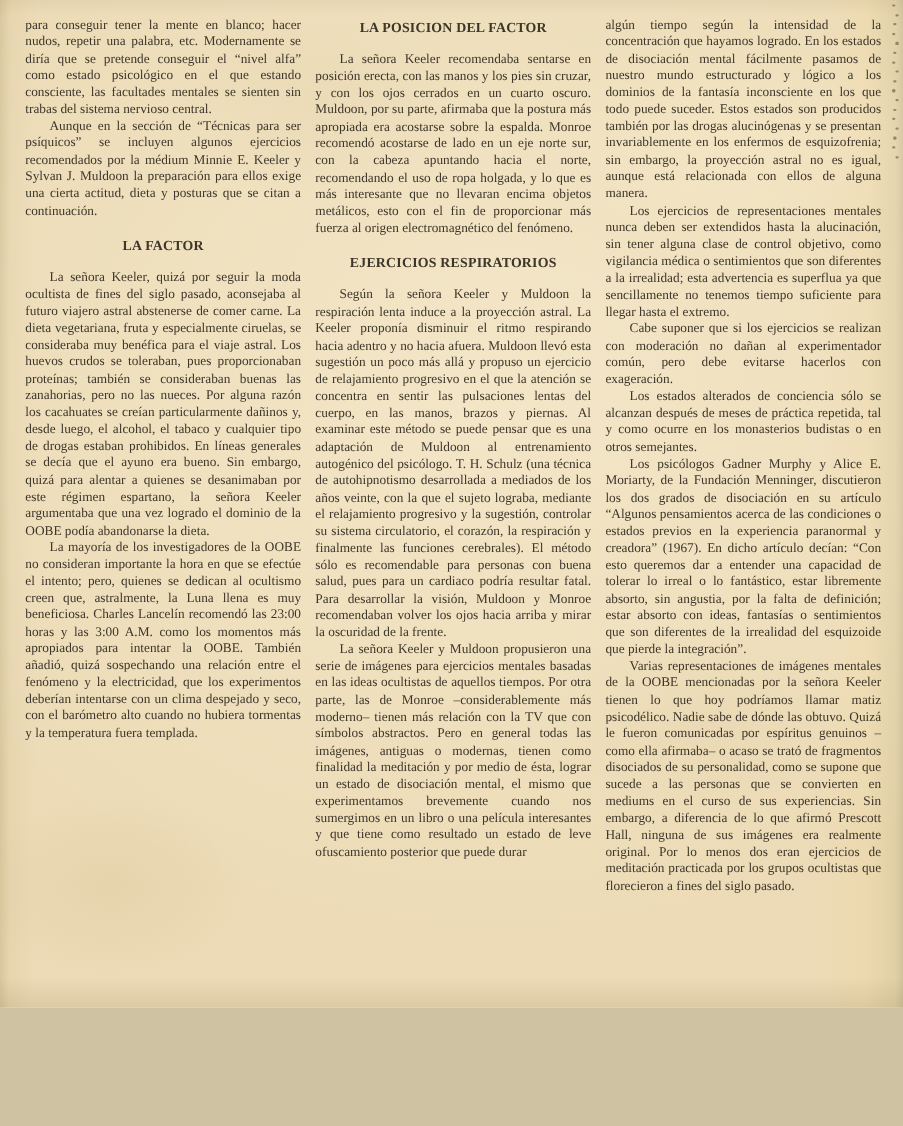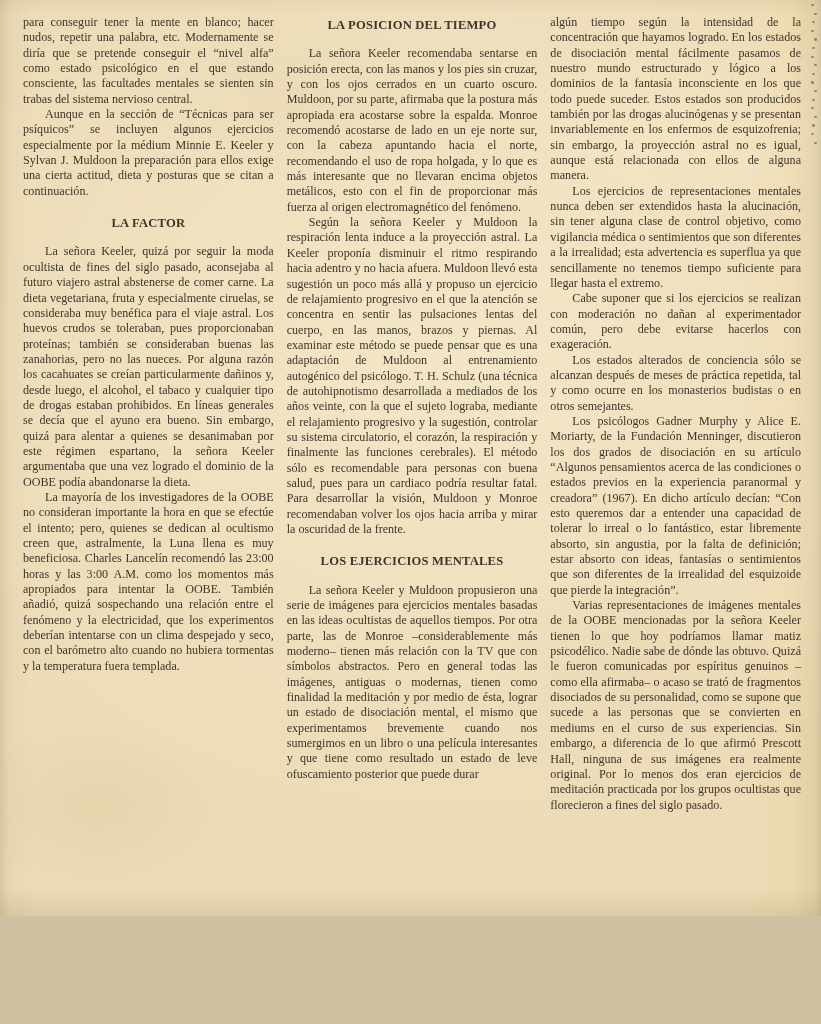--- a/index.html
+++ b/index.html
@@ -98,30 +98,30 @@
       <span class="dot" style="top: 94.6px; right: 4px;"></span>
       <span class="dot" style="top: 103.2px; right: 5px;"></span>
       <span class="dot" style="top: 111.8px; right: 2.5px;"></span>
       <span class="dot" style="top: 120.4px; right: 4px;"></span>
       <span class="dot" style="top: 129px; right: 5px;"></span>
       <span class="dot" style="top: 137.6px; right: 2.5px;"></span>
     </div>
   <div class="columns">
     <div class="col">
         <p class="para">para conseguir tener la mente en blanco; hacer nudos, repetir una palabra, etc. Modernamente se diría que se pretende conseguir el “nivel alfa” como estado psicológico en el que estando consciente, las facultades mentales se sienten sin trabas del sistema nervioso central.</p>
-        <p class="para indent">Aunque en la sección de “Técnicas para ser psíquicos” se incluyen algunos ejercicios especialmente por la médium Minnie E. Keeler y Sylvan J. Muldoon la preparación para ellos exige una cierta actitud, dieta y posturas que se citan a continuación.</p>
+        <p class="para indent">Aunque en la sección de “Técnicas para ser psíquicos” se incluyen algunos ejercicios recomendados por la médium Minnie E. Keeler y Sylvan J. Muldoon la preparación para ellos exige una cierta actitud, dieta y posturas que se citan a continuación.</p>
         <h3 class="heading">LA FACTOR</h3>
         <p class="para indent">La señora Keeler, quizá por seguir la moda ocultista de fines del siglo pasado, aconsejaba al futuro viajero astral abstenerse de comer carne. La dieta vegetariana, fruta y especialmente ciruelas, se consideraba muy benéfica para el viaje astral. Los huevos crudos se toleraban, pues proporcionaban proteínas; también se consideraban buenas las zanahorias, pero no las nueces. Por alguna razón los cacahuates se creían particularmente dañinos y, desde luego, el alcohol, el tabaco y cualquier tipo de drogas estaban prohibidos. En líneas generales se decía que el ayuno era bueno. Sin embargo, quizá para alentar a quienes se desanimaban por este régimen espartano, la señora Keeler argumentaba que una vez logrado el dominio de la OOBE podía abandonarse la dieta.</p>
         <p class="para indent">La mayoría de los investigadores de la OOBE no consideran importante la hora en que se efectúe el intento; pero, quienes se dedican al ocultismo creen que, astralmente, la Luna llena es muy beneficiosa. Charles Lancelín recomendó las 23:00 horas y las 3:00 A.M. como los momentos más apropiados para intentar la OOBE. También añadió, quizá sospechando una relación entre el fenómeno y la electricidad, que los experimentos deberían intentarse con un clima despejado y seco, con el barómetro alto cuando no hubiera tormentas y la temperatura fuera templada.</p>
       </div>
     <div class="col">
-        <h3 class="heading">LA POSICION DEL TIEMPO</h3>
+        <h3 class="heading">LA POSICION DEL FACTOR</h3>
         <p class="para indent">La señora Keeler recomendaba sentarse en posición erecta, con las manos y los pies sin cruzar, y con los ojos cerrados en un cuarto oscuro. Muldoon, por su parte, afirmaba que la postura más apropiada era acostarse sobre la espalda. Monroe recomendó acostarse de lado en un eje norte sur, con la cabeza apuntando hacia el norte, recomendando el uso de ropa holgada, y lo que es más interesante que no llevaran encima objetos metálicos, esto con el fin de proporcionar más fuerza al origen electromagnético del fenómeno.</p>
+        <h3 class="heading">EJERCICIOS RESPIRATORIOS</h3>
         <p class="para indent">Según la señora Keeler y Muldoon la respiración lenta induce a la proyección astral. La Keeler proponía disminuir el ritmo respirando hacia adentro y no hacia afuera. Muldoon llevó esta sugestión un poco más allá y propuso un ejercicio de relajamiento progresivo en el que la atención se concentra en sentir las pulsaciones lentas del cuerpo, en las manos, brazos y piernas. Al examinar este método se puede pensar que es una adaptación de Muldoon al entrenamiento autogénico del psicólogo. T. H. Schulz (una técnica de autohipnotismo desarrollada a mediados de los años veinte, con la que el sujeto lograba, mediante el relajamiento progresivo y la sugestión, controlar su sistema circulatorio, el corazón, la respiración y finalmente las funciones cerebrales). El método sólo es recomendable para personas con buena salud, pues para un cardiaco podría resultar fatal. Para desarrollar la visión, Muldoon y Monroe recomendaban volver los ojos hacia arriba y mirar la oscuridad de la frente.</p>
-        <h3 class="heading">LOS EJERCICIOS MENTALES</h3>
         <p class="para indent">La señora Keeler y Muldoon propusieron una serie de imágenes para ejercicios mentales basadas en las ideas ocultistas de aquellos tiempos. Por otra parte, las de Monroe –considerablemente más moderno– tienen más relación con la TV que con símbolos abstractos. Pero en general todas las imágenes, antiguas o modernas, tienen como finalidad la meditación y por medio de ésta, lograr un estado de disociación mental, el mismo que experimentamos brevemente cuando nos sumergimos en un libro o una película interesantes y que tiene como resultado un estado de leve ofuscamiento posterior que puede durar</p>
       </div>
     <div class="col">
         <p class="para">algún tiempo según la intensidad de la concentración que hayamos logrado. En los estados de disociación mental fácilmente pasamos de nuestro mundo estructurado y lógico a los dominios de la fantasía inconsciente en los que todo puede suceder. Estos estados son producidos también por las drogas alucinógenas y se presentan invariablemente en los enfermos de esquizofrenia; sin embargo, la proyección astral no es igual, aunque está relacionada con ellos de alguna manera.</p>
         <p class="para indent">Los ejercicios de representaciones mentales nunca deben ser extendidos hasta la alucinación, sin tener alguna clase de control objetivo, como vigilancia médica o sentimientos que son diferentes a la irrealidad; esta advertencia es superflua ya que sencillamente no tenemos tiempo suficiente para llegar hasta el extremo.</p>
         <p class="para indent">Cabe suponer que si los ejercicios se realizan con moderación no dañan al experimentador común, pero debe evitarse hacerlos con exageración.</p>
         <p class="para indent">Los estados alterados de conciencia sólo se alcanzan después de meses de práctica repetida, tal y como ocurre en los monasterios budistas o en otros semejantes.</p>
         <p class="para indent">Los psicólogos Gadner Murphy y Alice E. Moriarty, de la Fundación Menninger, discutieron los dos grados de disociación en su artículo “Algunos pensamientos acerca de las condiciones o estados previos en la experiencia paranormal y creadora” (1967). En dicho artículo decían: “Con esto queremos dar a entender una capacidad de tolerar lo irreal o lo fantástico, estar libremente absorto, sin angustia, por la falta de definición; estar absorto con ideas, fantasías o sentimientos que son diferentes de la irrealidad del esquizoide que pierde la integración”.</p>
         <p class="para indent">Varias representaciones de imágenes mentales de la OOBE mencionadas por la señora Keeler tienen lo que hoy podríamos llamar matiz psicodélico. Nadie sabe de dónde las obtuvo. Quizá le fueron comunicadas por espíritus genuinos –como ella afirmaba– o acaso se trató de fragmentos disociados de su personalidad, como se supone que sucede a las personas que se convierten en mediums en el curso de sus experiencias. Sin embargo, a diferencia de lo que afirmó Prescott Hall, ninguna de sus imágenes era realmente original. Por lo menos dos eran ejercicios de meditación practicada por los grupos ocultistas que florecieron a fines del siglo pasado.</p>
       </div>

